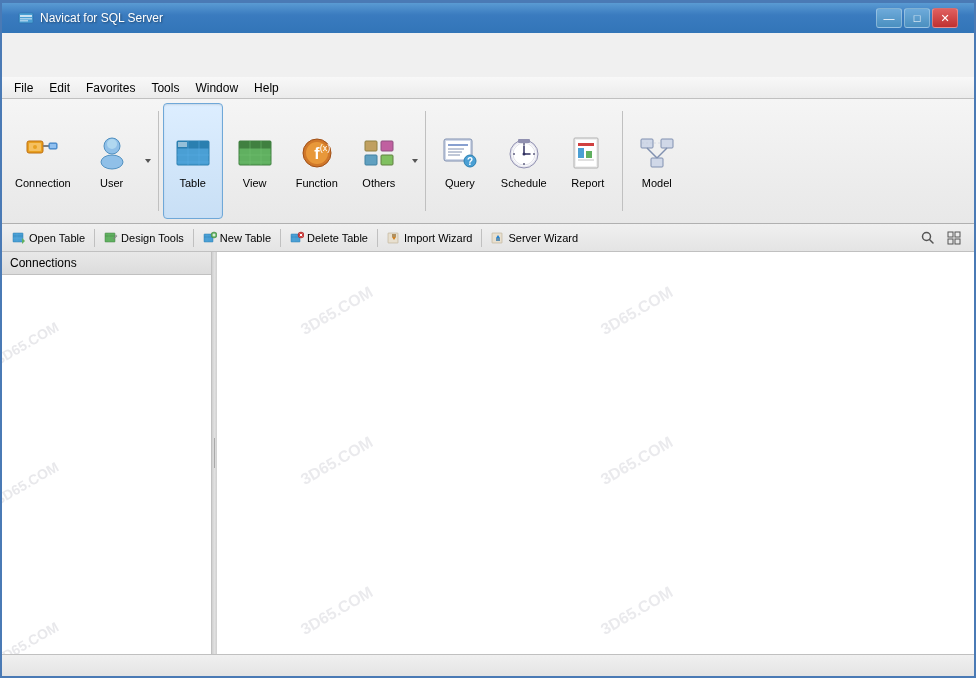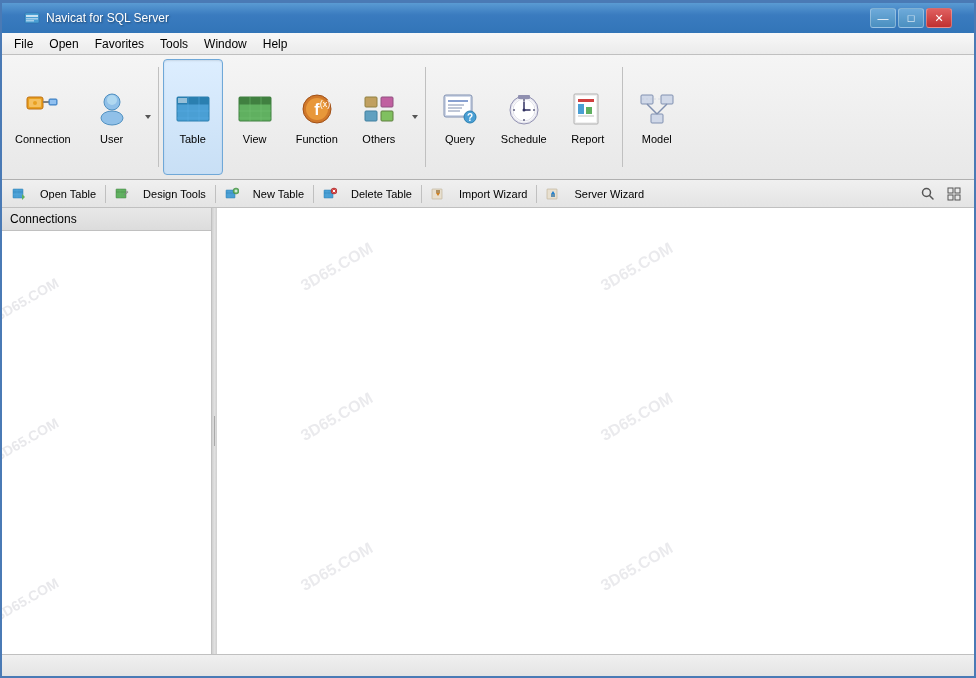--- a/index.html
+++ b/index.html
@@ -2,47 +2,47 @@
 <html><head>
   <meta charset="utf-8">
   <style>
     * { margin: 0; padding: 0; box-sizing: border-box; }
     body { font-family: 'Segoe UI', Tahoma, Geneva, Verdana, sans-serif; font-size: 12px; background: #d4d0c8; overflow: hidden; }
 
     
     .window { width: 976px; height: 678px; border: 2px solid #4a7ab5; border-top: 3px solid #4a7ab5; display: flex; flex-direction: column; background: #f0f0f0; box-shadow: 2px 2px 8px rgba(0,0,0,0.4); }
 
     
-    .titlebar { height: 30px; background: linear-gradient(to bottom, #5a9bd3 0%, #3a7bbf 40%, #3275b8 100%); display: flex; align-items: center; justify-content: space-between; padding: 0 22px; flex-shrink: 0; }
+    .titlebar { height: 30px; background: linear-gradient(to bottom, #5a9bd3 0%, #3a7bbf 40%, #3275b8 100%); display: flex; align-items: center; justify-content: space-between; padding: 0 16px; flex-shrink: 0; }
     .titlebar-left { display: flex; align-items: center; gap: 6px; }
     .titlebar-icon { width: 16px; height: 16px; }
     .titlebar-title { color: white; font-size: 12px; font-weight: normal; text-shadow: 1px 1px 2px rgba(0,0,0,0.4); }
     .titlebar-controls { display: flex; gap: 2px; }
     .titlebar-btn { width: 26px; height: 20px; border: 1px solid rgba(255,255,255,0.3); border-radius: 3px; background: linear-gradient(to bottom, #6eaada, #4a8fc0); color: white; font-size: 11px; cursor: pointer; display: flex; align-items: center; justify-content: center; }
     .titlebar-btn.close { background: linear-gradient(to bottom, #e06060, #c03030); }
 
     
-    .menubar { height: 22px; background: linear-gradient(to bottom, #f8f8f8, #ebebeb); border-bottom: 1px solid #c0c0c0; display: flex; align-items: center; padding: 0 4px; flex-shrink: 0; }
+    .menubar { height: 22px; background: linear-gradient(to bottom, #f8f8f8, #ebebeb); border-bottom: 1px solid #c0c0c0; display: flex; align-items: center; padding: 0 4px; flex-shrink: 0; margin-top: 44px; }
     .menu-item { padding: 2px 8px; cursor: pointer; border-radius: 2px; color: #000; font-size: 12px; }
 
     
     .toolbar { height: 125px; background: linear-gradient(to bottom, #f5f5f5, #e8e8e8); border-bottom: 1px solid #b0b0b0; display: flex; align-items: stretch; padding: 4px 4px 4px 4px; gap: 2px; flex-shrink: 0; }
     .toolbar-item { display: flex; flex-direction: column; align-items: center; justify-content: center; padding: 4px 8px; cursor: pointer; border-radius: 4px; min-width: 60px; border: 1px solid transparent; gap: 4px; }
     .toolbar-item.active { background: linear-gradient(to bottom, #ddeeff, #c8dff5); border-color: #6fa8d8; box-shadow: inset 0 1px 2px rgba(0,0,0,0.1); }
     .toolbar-item-label { font-size: 11px; color: #000; text-align: right; }
     .toolbar-icon { width: 40px; height: 40px; display: flex; align-items: center; justify-content: center; }
     .toolbar-sep { width: 1px; background: #c0c0c0; margin: 8px 2px; }
 
     
     .toolbar-group { display: flex; align-items: stretch; }
     .toolbar-dropdown-btn { display: flex; align-items: center; justify-content: center; width: 12px; cursor: pointer; }
 
     
     .actionbar { height: 28px; background: linear-gradient(to bottom, #f0f0f0, #e4e4e4); border-bottom: 1px solid #c0c0c0; display: flex; align-items: center; padding: 0 4px; gap: 1px; flex-shrink: 0; }
-    .action-item { display: flex; align-items: center; gap: 14px; padding: 2px 6px; cursor: pointer; border-radius: 3px; font-size: 11px; color: #000; }
+    .action-item { display: flex; align-items: center; gap: 3px; padding: 2px 6px; cursor: pointer; border-radius: 3px; font-size: 11px; color: #000; }
     .action-icon { width: 14px; height: 14px; display: inline-flex; align-items: center; justify-content: center; }
     .action-sep { width: 1px; height: 18px; background: #c0c0c0; margin: 0 2px; }
 
     
     .main-area { flex: 1; display: flex; overflow: hidden; }
 
     
     .left-panel { width: 210px; min-width: 210px; background: white; border-right: 1px solid #c0c0c0; display: flex; flex-direction: column; position: relative; justify-content: center; }
     .panel-header { padding: 4px 8px; background: linear-gradient(to bottom, #e8e8e8, #dcdcdc); border-bottom: 1px solid #c0c0c0; font-size: 12px; font-weight: normal; }
 
@@ -80,21 +80,21 @@
     </div>
     <div class="titlebar-controls">
       <button class="titlebar-btn">—</button>
       <button class="titlebar-btn">□</button>
       <button class="titlebar-btn close">✕</button>
     </div>
   </div>
 
   <div class="menubar">
     <div class="menu-item">File</div>
-    <div class="menu-item">Open</div>
+    <div class="menu-item">Edit</div>
     <div class="menu-item">Favorites</div>
     <div class="menu-item">Tools</div>
     <div class="menu-item">Window</div>
     <div class="menu-item">Help</div>
   </div>
 
   <div class="toolbar">
 
     <div class="toolbar-item">
       <div class="toolbar-icon">

